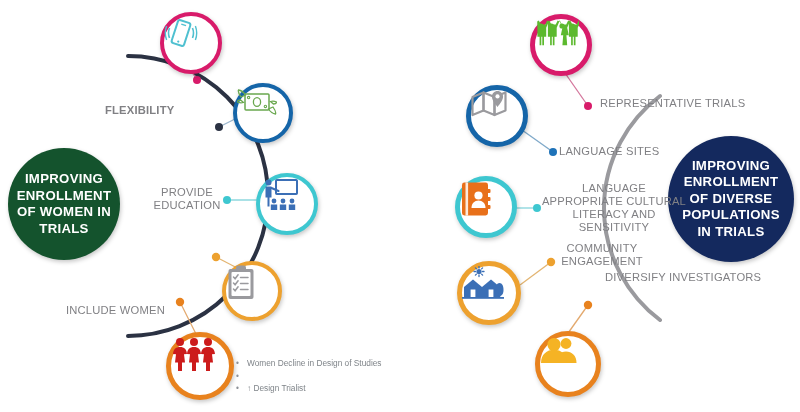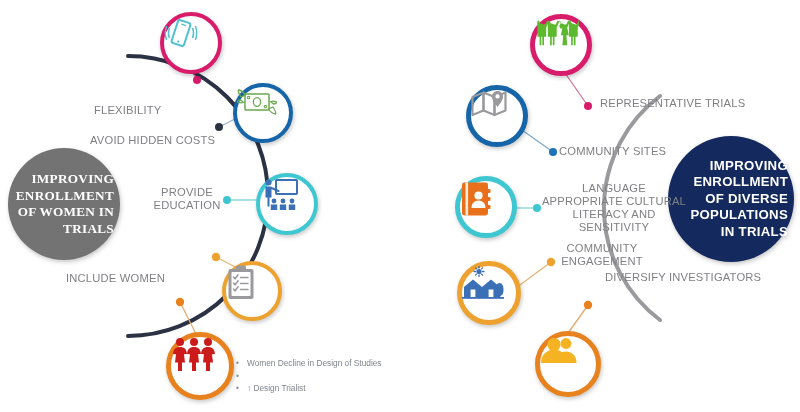--- a/index.html
+++ b/index.html
@@ -20,29 +20,29 @@
     font-size:11.2px;
     letter-spacing:0.2px;
     white-space:nowrap;
     line-height:13px;
   }
   .lbl.multi{white-space:normal;text-align:center;line-height:13px;}
   .hub{
     position:absolute;
     border-radius:50%;
     display:flex;align-items:center;justify-content:center;
-    text-align:right;
+    text-align:center;
     color:#ffffff;
     font-size:13.2px;
     font-weight:bold;
     line-height:16.5px;
     letter-spacing:0.3px;
   }
   .hub span{display:block;padding:0 6px;}
-  #hub-left{background:#737373;font-family:Liberation Serif, serif;}
+  #hub-left{background:#14532d;}
   #hub-right{background:#14295e;}
   .node{
     position:absolute;
     border-radius:50%;
     background:#ffffff;
     box-sizing:border-box;
     display:flex;align-items:center;justify-content:center;
   }
   .node svg{display:block;position:static;}
   .bullets{
@@ -93,27 +93,26 @@
   </svg>
 
   <div class="hub shadow" id="hub-left" style="left:8px;top:148px;width:112px;height:112px;">
     <span>IMPROVING ENROLLMENT OF WOMEN IN TRIALS</span>
   </div>
 
   <div class="hub shadow" id="hub-right" style="left:668px;top:136px;width:126px;height:126px;">
     <span>IMPROVING ENROLLMENT OF DIVERSE POPULATIONS IN TRIALS</span>
   </div>
 
-  <div class="lbl" style="left:94px;top:104px;">FLEXIBILITY</div>
-  <div class="lbl" style="left:90px;top:134px;">AVOID HIDDEN COSTS</div>
+  <div class="lbl" style="left:105px;top:104px;font-weight:bold;">FLEXIBILITY</div>
   <div class="lbl multi" style="left:146px;top:186px;width:82px;">PROVIDE EDUCATION</div>
-  <div class="lbl" style="left:66px;top:272px;">INCLUDE WOMEN</div>
+  <div class="lbl" style="left:66px;top:304px;">INCLUDE WOMEN</div>
 
   <div class="lbl" style="left:600px;top:97px;">REPRESENTATIVE TRIALS</div>
-  <div class="lbl" style="left:559px;top:145px;">COMMUNITY SITES</div>
+  <div class="lbl" style="left:559px;top:145px;">LANGUAGE SITES</div>
   <div class="lbl multi" style="left:541px;top:182px;width:146px;">LANGUAGE APPROPRIATE CULTURAL LITERACY AND SENSITIVITY</div>
   <div class="lbl multi" style="left:556px;top:242px;width:92px;">COMMUNITY ENGAGEMENT</div>
   <div class="lbl" style="left:605px;top:271px;">DIVERSIFY INVESTIGATORS</div>
 
   <div class="node shadow" style="left:160px;top:12px;width:62px;height:62px;border:4px solid #d81b6a;">
     <svg width="34" height="34" viewBox="0 0 34 34">
       <g transform="rotate(18 17 17)">
         <rect x="10.5" y="5" width="13" height="24" rx="2.2" fill="none" stroke="#4fc0d0" stroke-width="2"></rect>
         <line x1="14.5" y1="8.4" x2="19.5" y2="8.4" stroke="#4fc0d0" stroke-width="1.4"></line>
         <circle cx="17" cy="26" r="1.1" fill="#4fc0d0"></circle>

